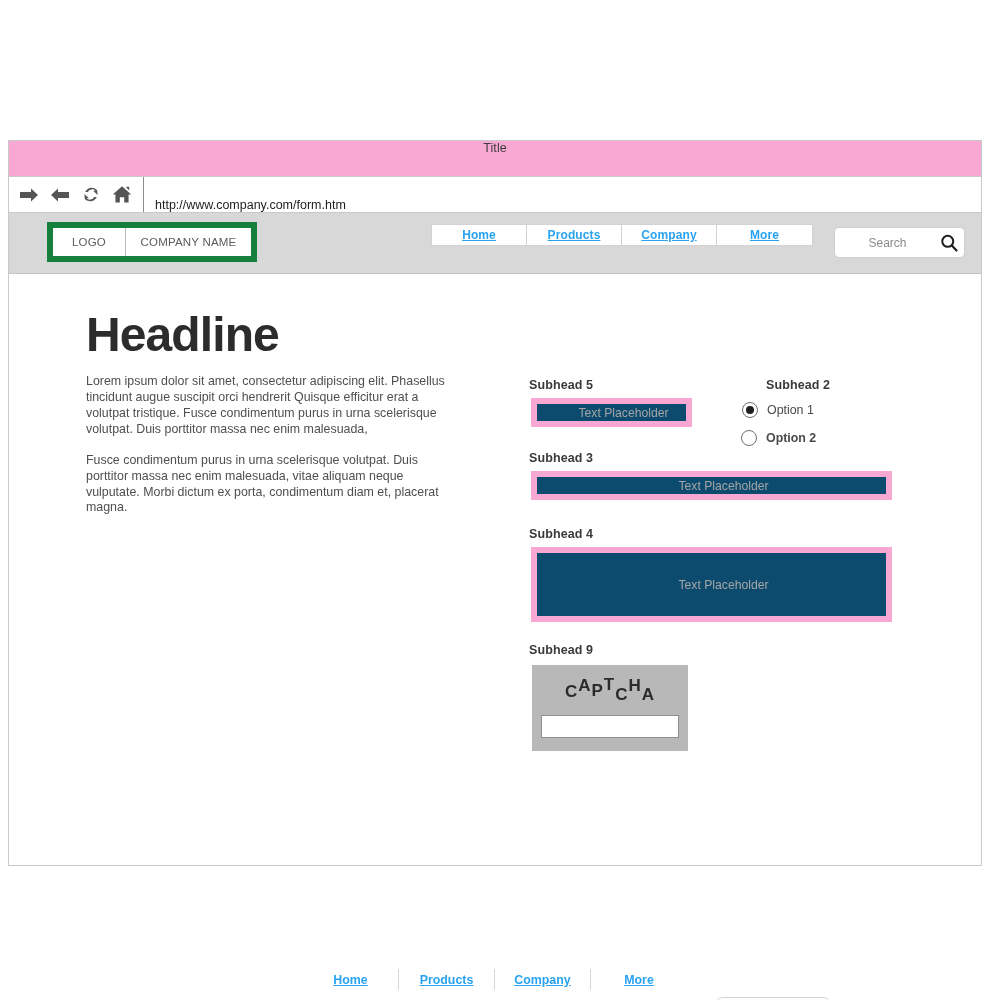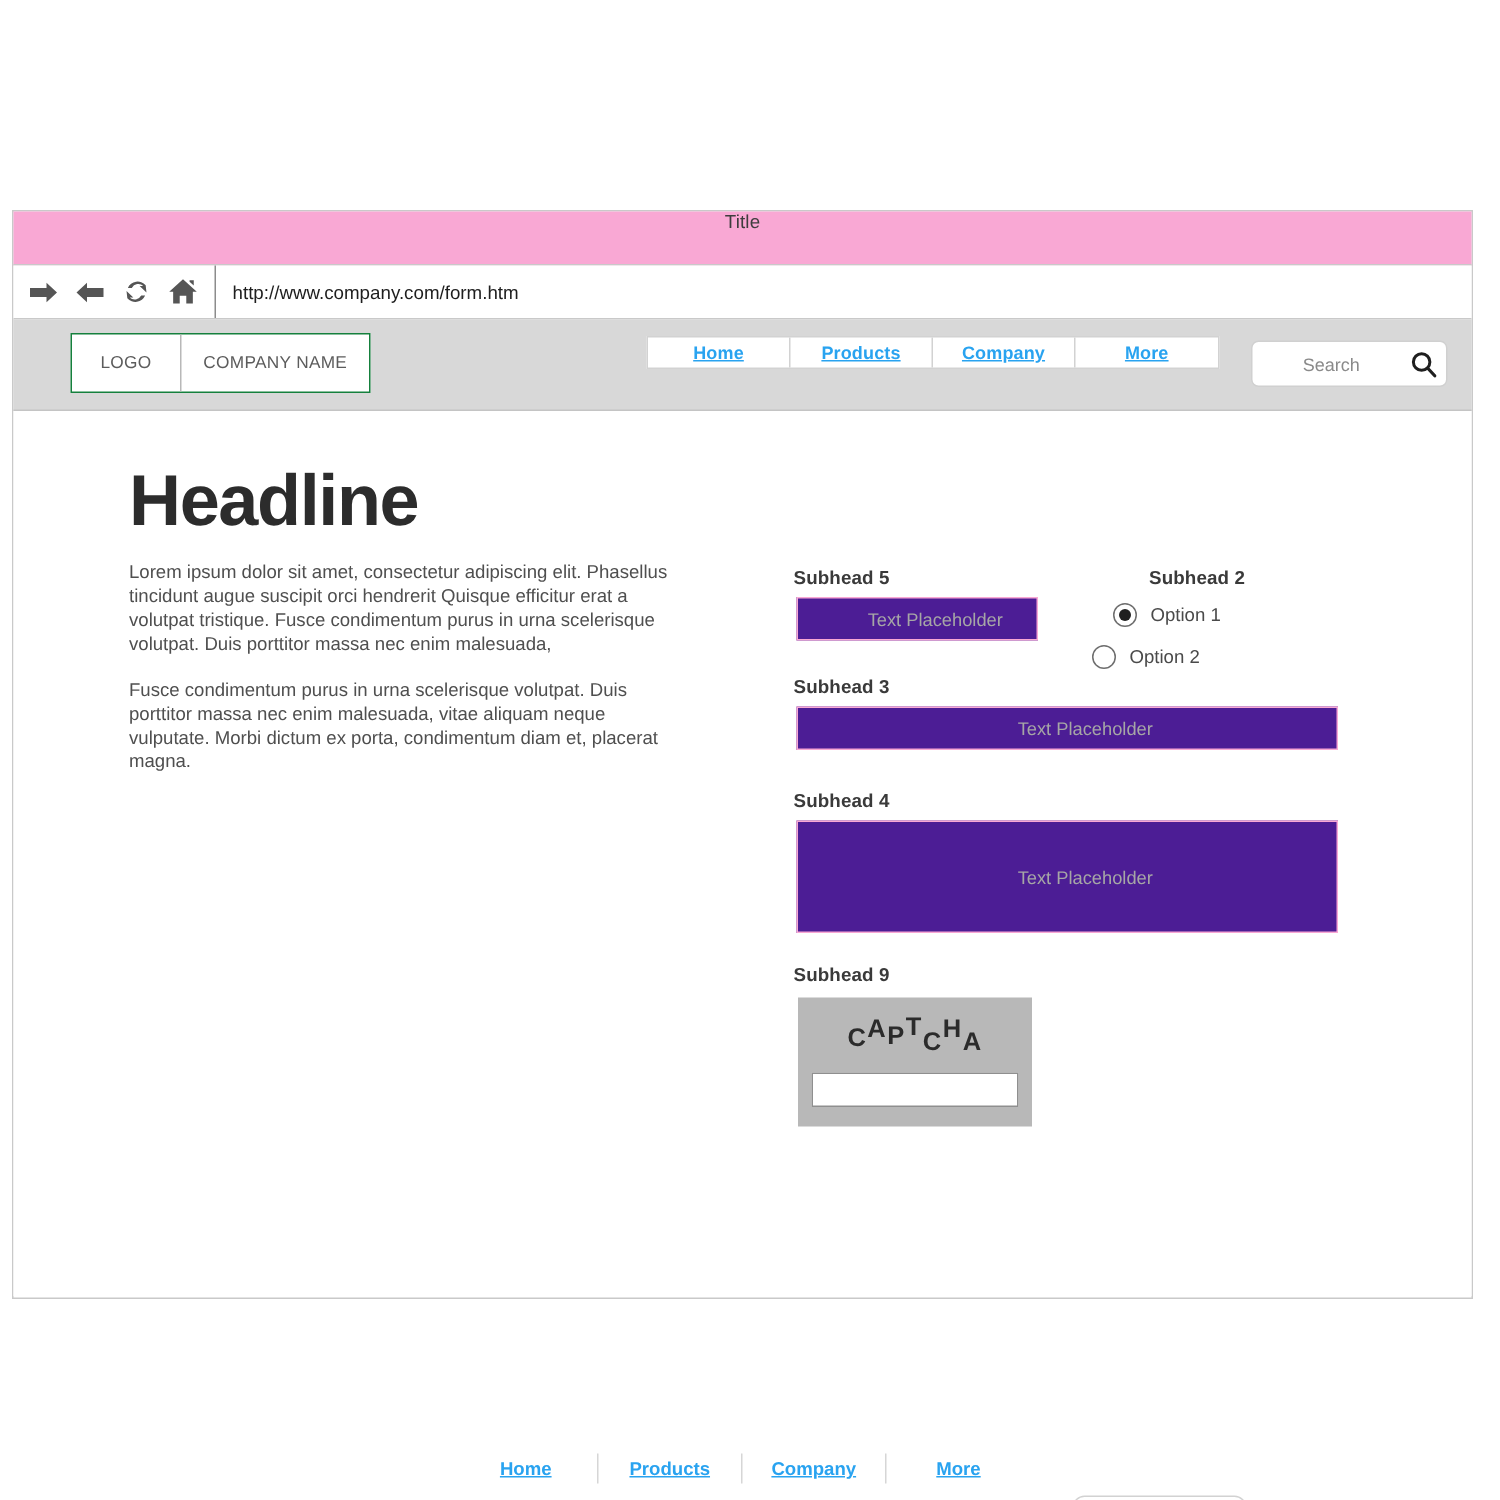--- a/index.html
+++ b/index.html
@@ -41,21 +41,21 @@
     font-size: 12.5px;
     color: #3d3d3d;
     letter-spacing: 0.1px;
   }
 
   
   #url-bar {
     height: 36px;
     border-bottom: 1px solid #c9c9c9;
     display: flex;
-    align-items: center;
+    align-items: flex-end;
     box-sizing: border-box;
     background: #ffffff;
   }
   #nav-icons {
     display: flex;
     align-items: center;
     gap: 9px;
     padding: 0 10px 0 9px;
     height: 100%;
     box-sizing: border-box;
@@ -85,21 +85,21 @@
     position: relative;
     box-sizing: border-box;
   }
   #brand-box {
     position: absolute;
     left: 38px;
     top: 9px;
     height: 40px;
     display: flex;
     background: #ffffff;
-    border: 1px solid #15803d;
+    border: 6px solid #15803d;
     box-sizing: border-box;
   }
   #brand-box .cell {
     display: flex;
     align-items: center;
     justify-content: center;
     font-size: 11.5px;
     color: #5c5c5c;
     letter-spacing: 0.2px;
     box-sizing: border-box;
@@ -205,22 +205,22 @@
     top: 0;
     width: 440px;
   }
   .subhead {
     font-size: 12.5px;
     font-weight: bold;
     color: #3a3a3a;
     letter-spacing: 0.1px;
   }
   .field-box {
-    background: #4c1d95;
-    border: 1px solid #f9a8d4;
+    background: #0c4a6e;
+    border: 6px solid #f9a8d4;
     box-sizing: border-box;
     display: flex;
     align-items: center;
     justify-content: center;
     cursor: text;
     padding-left: 24px;
   }
   .placeholder-text {
     font-size: 12.2px;
     color: #a6a6a6;
@@ -418,21 +418,21 @@
       <div class="subhead abs" style="left:6px; top:104px;">Subhead 5</div>
       <div class="field-box abs" style="left:8px; top:124px; width:161px; height:29px;">
         <span class="placeholder-text">Text Placeholder</span>
       </div>
 
       <div class="subhead abs" style="left:219px; top:104px;margin-left:24px;">Subhead 2</div>
       <div class="radio-row abs" style="left:219px; top:128px;">
         <span class="radio-outer checked"></span>
         <span class="radio-label">Option 1</span>
       </div>
-      <div class="radio-row abs" style="left:205px; top:156px;">
+      <div class="radio-row abs" style="left:218px; top:156px;font-weight:bold;">
         <span class="radio-outer"></span>
         <span class="radio-label">Option 2</span>
       </div>
 
       <div class="subhead abs" style="left:6px; top:177px;">Subhead 3</div>
       <div class="field-box abs" style="left:8px; top:197px; width:361px; height:29px;">
         <span class="placeholder-text">Text Placeholder</span>
       </div>
 
       <div class="subhead abs" style="left:6px; top:253px;">Subhead 4</div>

